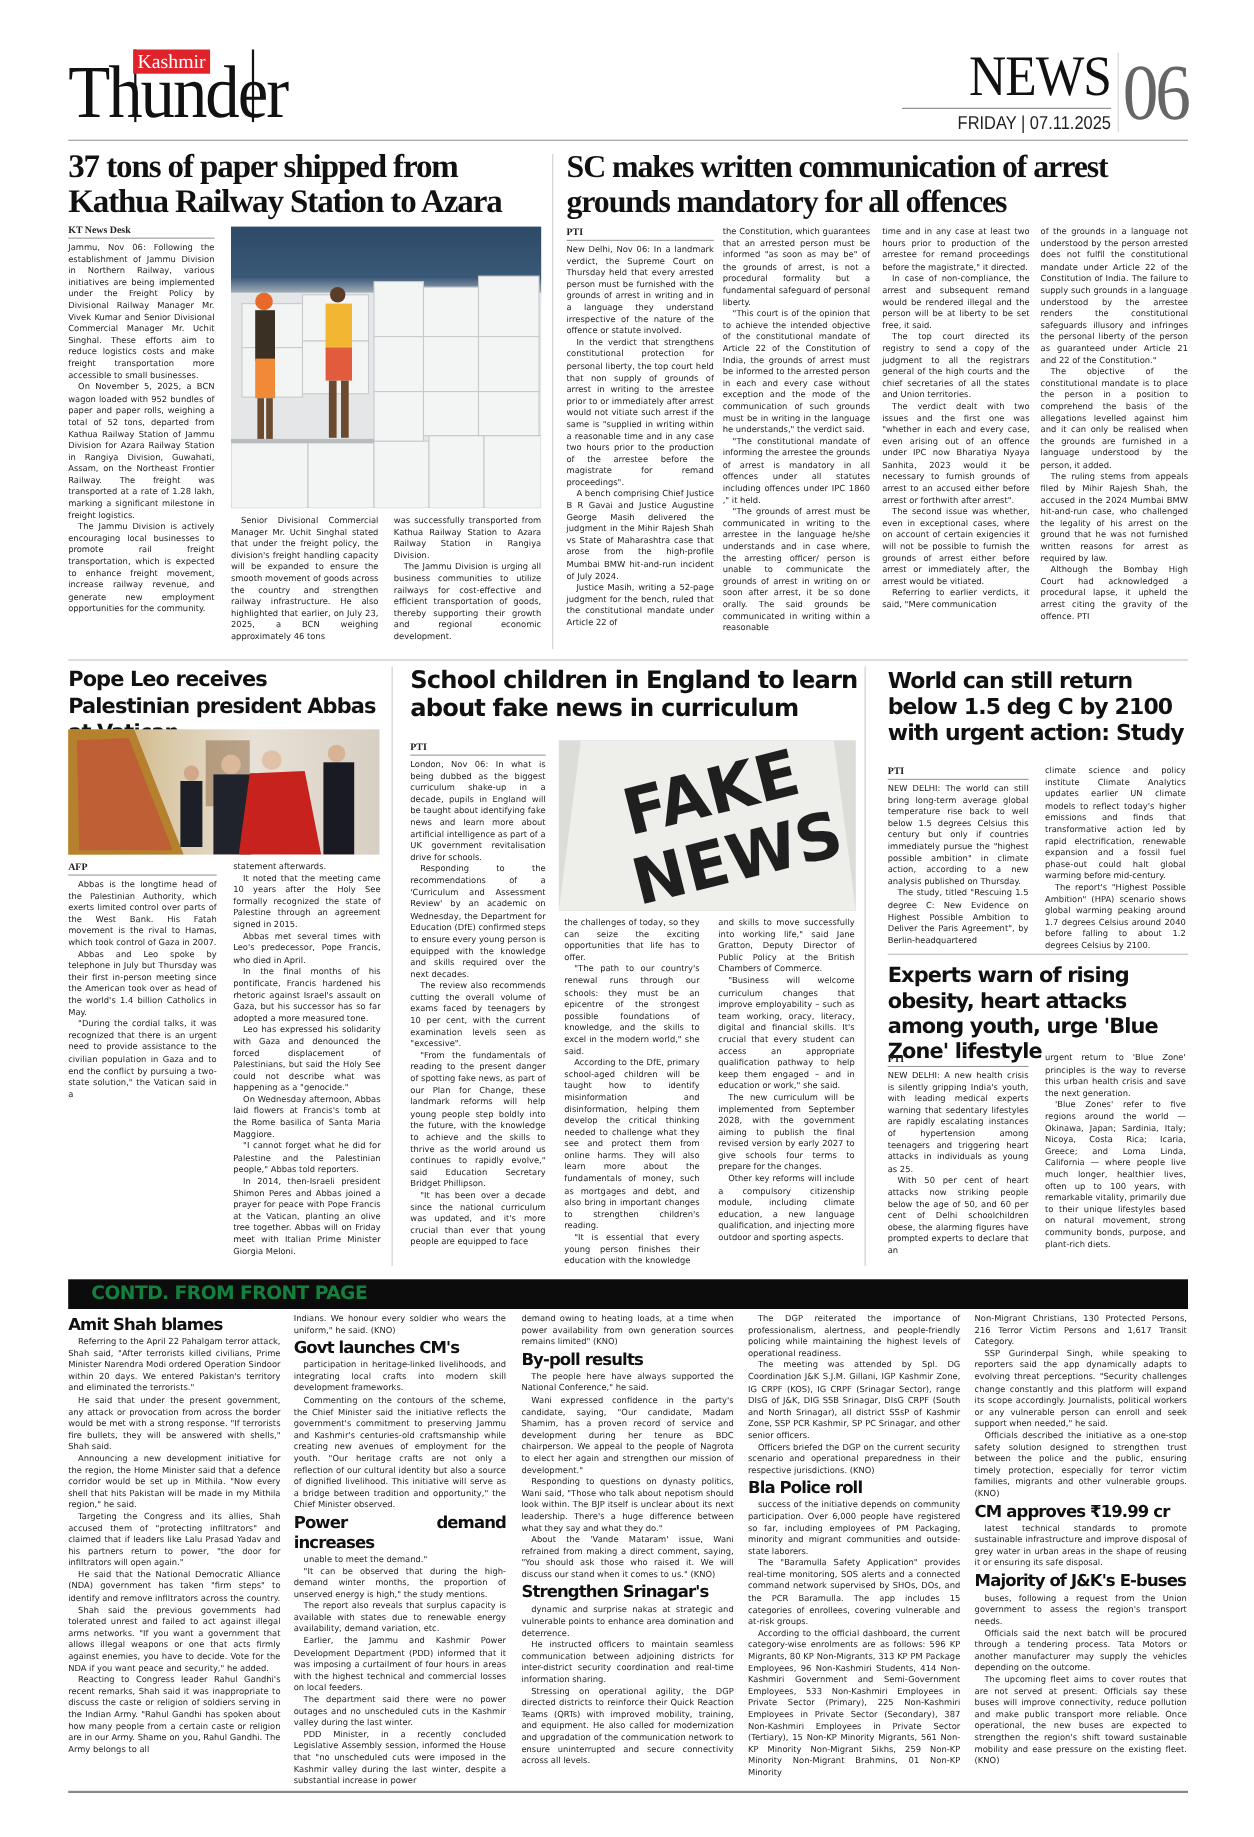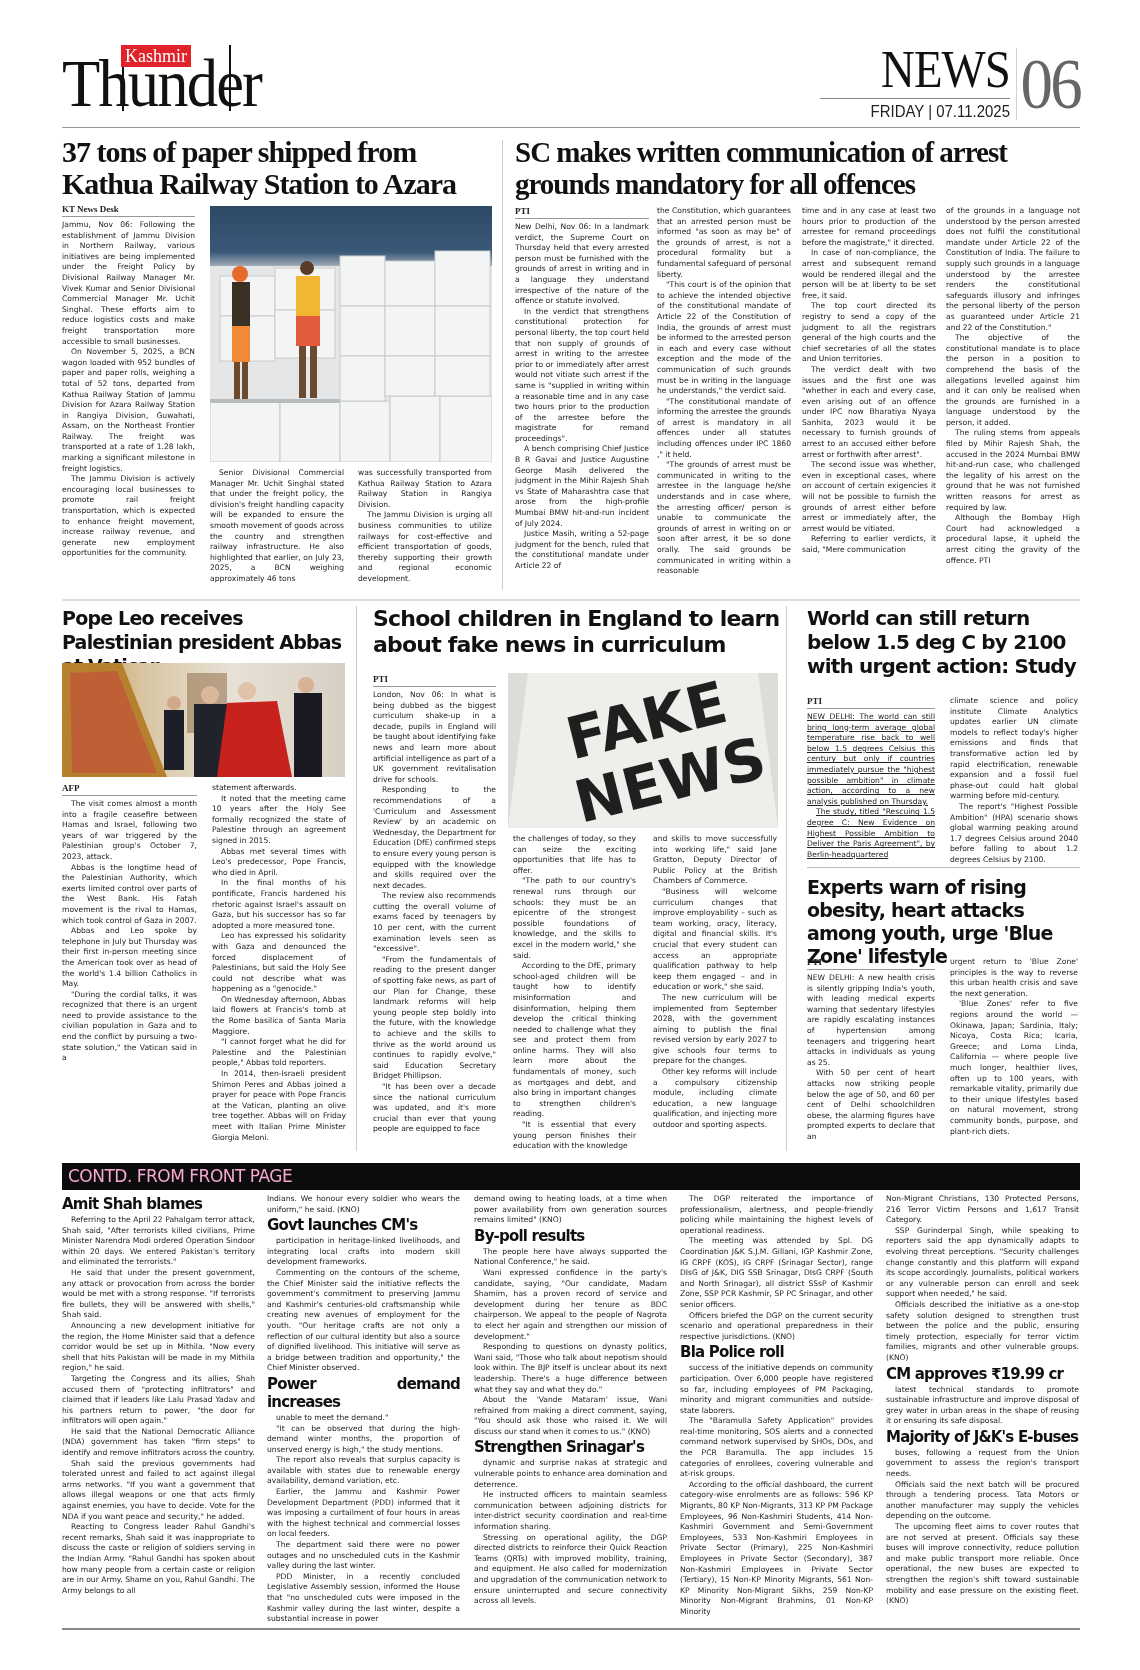--- a/index.html
+++ b/index.html
@@ -28,21 +28,21 @@
   .body-text p { text-indent: 9px; }
   .body-text p.first { text-indent: 0; }
 
   .abs { position: absolute; }
   .vrule { position: absolute; width: 1px; background: #ccc; }
   .hrule { position: absolute; height: 2px; background: #ddd; }
 
   .photo { position: absolute; overflow: hidden; }
 
   .contd-bar { position: absolute; left: 62px; top: 1163px; width: 1018px; height: 27px; background: #0c0c0c; }
-  .contd-bar span { color: #f9a8d4; font-family: "DejaVu Sans", sans-serif; font-weight: normal; font-size: 17px; line-height: 27px; padding-left: 6px; letter-spacing: -0.5px; }
+  .contd-bar span { color: #15803d; font-family: "DejaVu Sans", sans-serif; font-weight: bold; font-size: 17px; line-height: 27px; padding-left: 21px; letter-spacing: -0.5px; }
   .sub-hl { font-family: "DejaVu Sans", sans-serif; font-weight: bold; font-size: 15px; line-height: 18px; color: #111; letter-spacing: -0.8px; margin: 1px 0 2px 0; }
   .contd-text { font-family: "DejaVu Sans", sans-serif; font-size: 7.6px; line-height: 10.6px; color: #222; text-align: justify; }
   .contd-text p { text-indent: 9px; }
   .bottom-rule { position: absolute; left: 62px; top: 1628px; width: 1018px; height: 2px; background: #888; }
 </style>
 </head>
 <body>
 
 <div class="masthead">
   <div class="logo">
@@ -160,21 +160,20 @@
       <circle cx="148" cy="32" r="9" fill="#dcb89b"></circle>
         <rect x="132" y="41" width="34" height="73" fill="#20232b"></rect>
       <circle cx="185" cy="28" r="9" fill="#e0c2a8"></circle>
       <polygon points="165,40 215,38 230,114 155,114" fill="#c8221e"></polygon>
       <circle cx="244" cy="22" r="8" fill="#d7b396"></circle>
         <rect x="232" y="30" width="28" height="84" fill="#1a1b22"></rect>
     </svg>
   </div>
   <div class="byline" style="position:absolute; left:0; top:177px; width:135px;">AFP</div>
   <div class="body-text" style="position:absolute; left:0; top:193px; width:135px;" id="pope-c1">
-      <p>The visit comes almost a month into a fragile ceasefire between Hamas and Israel, following two years of war triggered by the Palestinian group's October 7, 2023, attack.</p>
       <p>Abbas is the longtime head of the Palestinian Authority, which exerts limited control over parts of the West Bank. His Fatah movement is the rival to Hamas, which took control of Gaza in 2007.</p>
       <p>Abbas and Leo spoke by telephone in July but Thursday was their first in-person meeting since the American took over as head of the world's 1.4 billion Catholics in May.</p>
       <p>"During the cordial talks, it was recognized that there is an urgent need to provide assistance to the civilian population in Gaza and to end the conflict by pursuing a two-state solution," the Vatican said in a</p>
     </div>
   <div class="body-text" style="position:absolute; left:150px; top:177px; width:134px;" id="pope-c2">
       <p class="first">statement afterwards.</p>
       <p>It noted that the meeting came 10 years after the Holy See formally recognized the state of Palestine through an agreement signed in 2015.</p>
       <p>Abbas met several times with Leo's predecessor, Pope Francis, who died in April.</p>
       <p>In the final months of his pontificate, Francis hardened his rhetoric against Israel's assault on Gaza, but his successor has so far adopted a more measured tone.</p>
       <p>Leo has expressed his solidarity with Gaza and denounced the forced displacement of Palestinians, but said the Holy See could not describe what was happening as a "genocide."</p>
@@ -218,21 +217,21 @@
       <p>The new curriculum will be implemented from September 2028, with the government aiming to publish the final revised version by early 2027 to give schools four terms to prepare for the changes.</p>
       <p>Other key reforms will include a compulsory citizenship module, including climate education, a new language qualification, and injecting more outdoor and sporting aspects.</p>
     </div>
 </div>
 
 <div class="vrule" style="left:786px; top:606px; height:545px;"></div>
 
 <div class="abs" style="left:807px; top:606px; width:273px; height:265px;">
   <div class="hl-sans" style="font-size:20px; line-height:24px; width:275px;">World can still return below 1.5 deg C by 2100 with urgent action: Study</div>
   <div class="byline" style="position:absolute; left:0; top:90px; width:128px;">PTI</div>
-  <div class="body-text" style="position:absolute; left:0; top:106px; width:128px;text-decoration:underline;" id="climate-c1">
+  <div class="body-text" style="position:absolute; left:0; top:106px; width:128px;" id="climate-c1">
       <p class="first">NEW DELHI: The world can still bring long-term average global temperature rise back to well below 1.5 degrees Celsius this century but only if countries immediately pursue the "highest possible ambition" in climate action, according to a new analysis published on Thursday.</p>
       <p>The study, titled "Rescuing 1.5 degree C: New Evidence on Highest Possible Ambition to Deliver the Paris Agreement", by Berlin-headquartered</p>
     </div>
   <div class="body-text" style="position:absolute; left:143px; top:90px; width:128px;" id="climate-c2">
       <p class="first">climate science and policy institute Climate Analytics updates earlier UN climate models to reflect today's higher emissions and finds that transformative action led by rapid electrification, renewable expansion and a fossil fuel phase-out could halt global warming before mid-century.</p>
       <p>The report's "Highest Possible Ambition" (HPA) scenario shows global warming peaking around 1.7 degrees Celsius around 2040 before falling to about 1.2 degrees Celsius by 2100.</p>
     </div>
 </div>
 
 <div class="hrule" style="left:807px; top:867px; width:273px; height:1px; background:#bbb;"></div>

